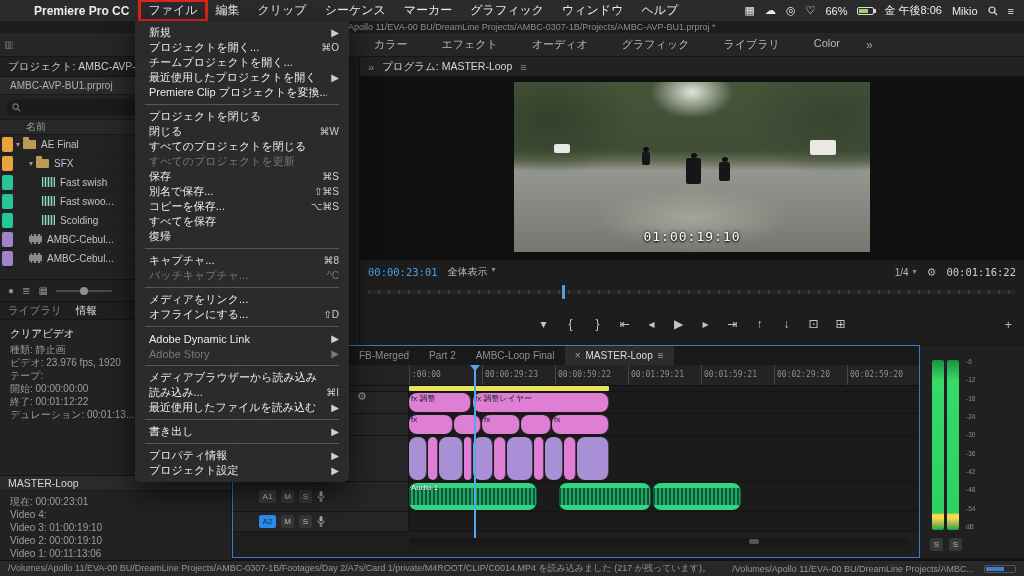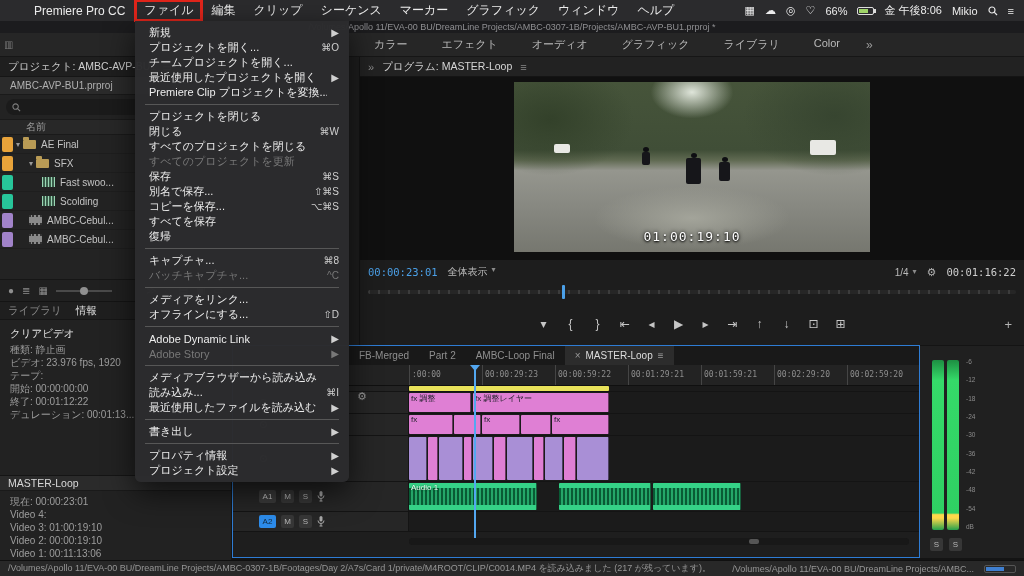--- a/index.html
+++ b/index.html
@@ -3,21 +3,21 @@
 <meta charset="utf-8">
 <style>
 *{margin:0;padding:0;box-sizing:border-box}
 html,body{background:#000}
 body{font-family:"Liberation Sans","DejaVu Sans",sans-serif}
 #screen{position:relative;width:1024px;height:576px;background:#141414;overflow:hidden;color:#c8c8c8}
 
 
 #menubar{position:absolute;left:0;top:0;width:1024px;height:21px;background:#2b2b2d;display:flex;align-items:center;color:#ececec;font-size:12px;z-index:90}
 .mb-apple{padding:0 10px 0 14px;font-size:13px}
-.mb-app{font-weight:normal;padding:0 10px;white-space:nowrap}
+.mb-app{font-weight:bold;padding:0 10px;white-space:nowrap}
 #menubar-items{display:flex;height:21px}
 .mb-item{padding:0 9px;line-height:21px;height:21px;white-space:nowrap}
 .mb-item.annotated{outline:3px solid #e1251b;outline-offset:-2px}
 .mb-right{margin-left:auto;display:flex;align-items:center;gap:10px;padding-right:10px;font-size:11px}
 #menubar-status-icons{display:flex;gap:10px;font-size:11px}
 .mb-battery{width:17px;height:8px;border:1px solid #ddd;border-radius:2px;position:relative;display:inline-block}
 .mb-battery::after{content:"";position:absolute;right:-3px;top:1px;width:2px;height:4px;background:#ddd}
 .mb-battery-fill{position:absolute;left:1px;top:1px;bottom:1px;width:9px;background:#9fd468}
 .mb-clock,.mb-user{white-space:nowrap}
 .mb-ic{display:flex;align-items:center}
@@ -121,21 +121,21 @@
 .tl-row{display:flex;border-bottom:1px solid #141414}
 .tl-head{width:176px;background:#262626;border-right:1px solid #141414;display:flex;align-items:center;gap:5px;padding-left:26px;flex:none}
 .tl-lane{position:relative;width:510px;background:#1b1b1b}
 .wa-row .tl-head{background:#232323}
 .work-area-bar{position:absolute;top:0;bottom:0;border-radius:1px}
 .eye{color:#7c7c7c;font-size:10px}
 .badge{min-width:17px;height:13px;padding:0 2px;background:#3b3b3b;color:#c4c4c4;font-size:8px;border-radius:2px;display:flex;align-items:center;justify-content:center}
 .badge.active{background:#2d8ceb;color:#10293f}
 .ms{width:13px;height:13px;background:#373737;color:#b9b9b9;font-size:8px;border-radius:2px;display:flex;align-items:center;justify-content:center}
 .mic{display:flex;align-items:center}
-.clip{position:absolute;top:1px;bottom:1px;overflow:hidden;border-radius:1px;border-right:1px solid rgba(0,0,0,.55)}
+.clip{position:absolute;top:1px;bottom:1px;overflow:hidden;border-radius:8px;border-right:1px solid rgba(0,0,0,.55)}
 .clip-label{position:absolute;left:2px;top:0;font-size:8px;color:#20202a;white-space:nowrap}
 .clip.audio .clip-label{color:#eefbf2;text-shadow:0 0 2px rgba(0,60,30,.8)}
 .wave{position:absolute;left:0;right:0;top:20%;height:62%;background:repeating-linear-gradient(90deg,rgba(6,84,48,.95) 0 2px,rgba(6,84,48,.35) 2px 4px)}
 .tl-hscroll{position:absolute;left:176px;right:10px;top:192px;height:7px;background:#181818;border-radius:3px}
 .tl-thumb{position:absolute;left:340px;width:10px;top:1px;height:5px;background:#555;border-radius:2px}
 .tl-playhead{position:absolute;left:241px;top:19px;width:2px;height:173px;background:#53a7f0;z-index:4}
 .tl-playhead::before{content:"";position:absolute;left:-4px;top:0;border-left:5px solid transparent;border-right:5px solid transparent;border-top:6px solid #53a7f0}
 
 
 #meters-panel{position:absolute;left:920px;top:345px;width:104px;height:213px;background:#202020;border-top:1px solid #141414}
@@ -244,20 +244,26 @@
           <span class="tree-chev">▾</span>
           <span class="ic-folder"></span>
           <span class="tree-label">AE Final</span>
         </div>
         <div class="tree-row">
           <span class="chip" style="background: rgb(232, 163, 58);"></span>
           <span class="tree-indent" style="width: 13px;"></span>
           <span class="tree-chev">▾</span>
           <span class="ic-folder"></span>
           <span class="tree-label">SFX</span>
+        </div>
+        <div class="tree-row">
+          <span class="chip" style="background: rgb(39, 197, 154);"></span>
+          <span class="tree-indent" style="width: 26px;"></span>
+          <span class="ic-wave"></span>
+          <span class="tree-label">Fast swish</span>
         </div>
         <div class="tree-row">
           <span class="chip" style="background: rgb(39, 197, 154);"></span>
           <span class="tree-indent" style="width: 26px;"></span>
           <span class="ic-wave"></span>
           <span class="tree-label">Fast swoo...</span>
         </div>
         <div class="tree-row">
           <span class="chip" style="background: rgb(39, 197, 154);"></span>
           <span class="tree-indent" style="width: 26px;"></span>

